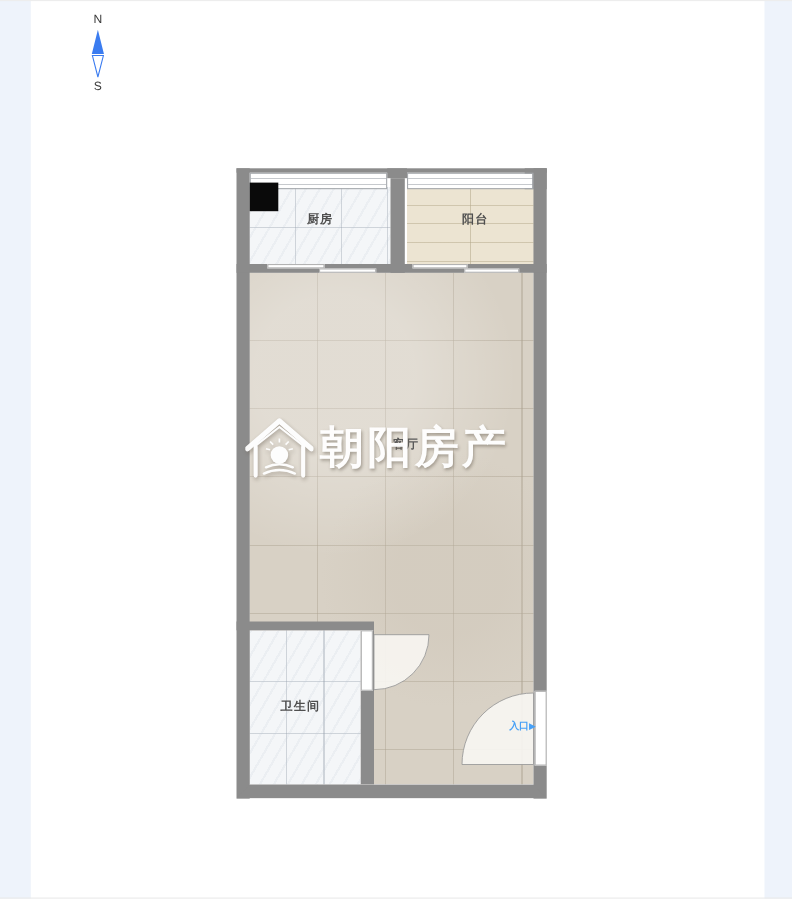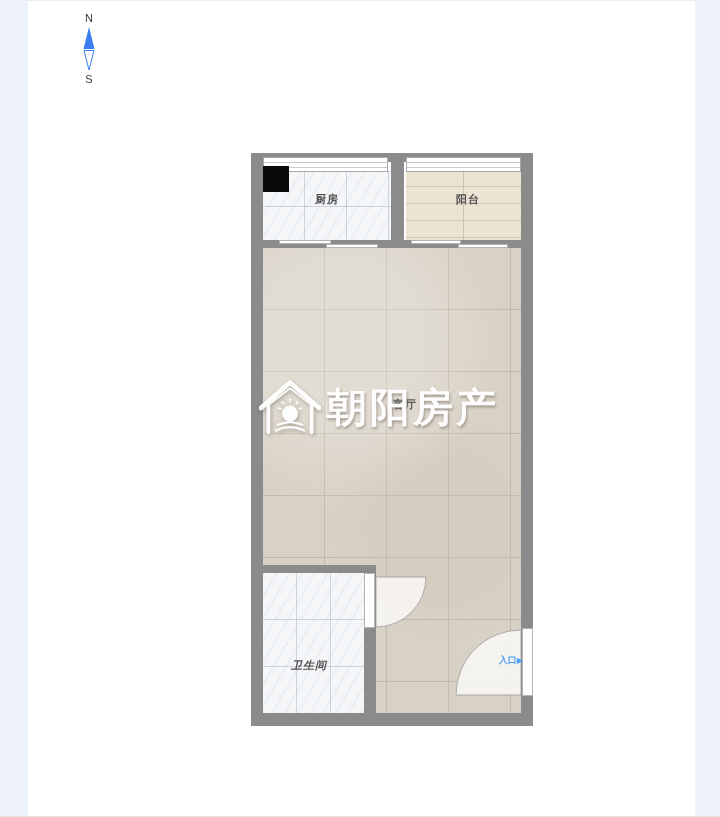--- a/index.html
+++ b/index.html
@@ -13,21 +13,21 @@
   .edge-strip.right{right:0;width:25px;}
   .page-edge-top{position:absolute;left:0;top:0;width:720px;height:1px;background:#ededed;}
   .page-edge-bottom{position:absolute;left:0;bottom:0;width:720px;height:1px;background:#e5e5e5;}
 
   
   .compass{position:absolute;left:75px;top:12px;width:28px;text-align:center;}
   .compass .dir{font-size:11px;color:#3a3a3a;line-height:13px;display:block;}
   .compass svg{display:block;margin:1px auto;}
 
   
-  .plan{position:absolute;left:215px;top:153px;width:282px;height:648px;margin-left:36px;}
+  .plan{position:absolute;left:215px;top:153px;width:282px;height:648px;}
   .abs{position:absolute;}
 
   .wall{background:#8b8b8b;z-index:2;}
   .floor{z-index:1;}
 
   
   .floor-kitchen{
     left:12px;top:17px;width:128px;height:70px;
     background:
       repeating-linear-gradient(120deg, rgba(190,200,212,.16) 0 2px, transparent 2px 11px),
@@ -98,21 +98,21 @@
   .stove{left:12px;top:13px;width:26px;height:26px;background:#0a0a0a;z-index:4;}
 
   
   .room-label{
     position:absolute;z-index:4;color:#4f4f4f;font-size:11px;font-weight:bold;
     letter-spacing:1px;white-space:nowrap;transform:translate(-50%,-50%);
   }
   .lbl-kitchen{left:76px;top:46px;}
   .lbl-balcony{left:217px;top:46px;}
   .lbl-living{left:154px;top:251px;color:#5a5a5a;}
-  .lbl-bathroom{left:58px;top:512px;font-style:italic;}
+  .lbl-bathroom{left:58px;top:489px;}
 
   .entry-label{
     position:absolute;z-index:5;left:237px;top:501px;width:35px;text-align:right;
     color:#47a0f6;font-size:9px;font-weight:bold;white-space:nowrap;
   }
   .entry-label .arrow{font-size:8px;}
 
   
   .watermark{position:absolute;z-index:6;left:8px;top:222px;width:280px;height:64px;
     display:flex;align-items:center;pointer-events:none;}

